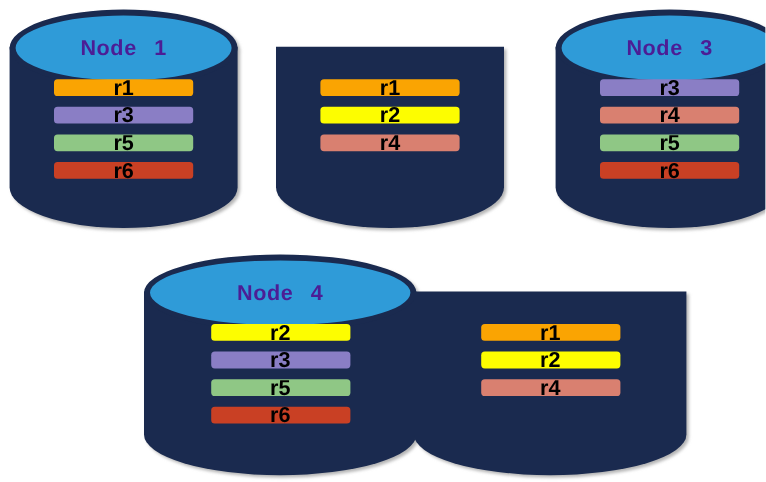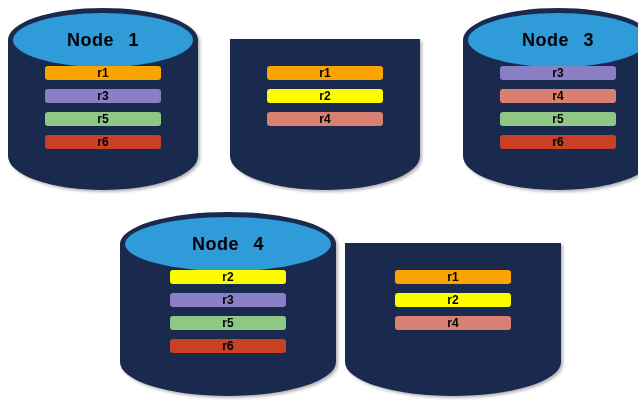--- a/index.html
+++ b/index.html
@@ -1,30 +1,30 @@
 <!DOCTYPE html>
 <html><head>
 <meta charset="utf-8">
 <style>
   html,body{margin:0;padding:0;background:#ffffff;font-family:"Liberation Sans",sans-serif;}
   .stage{position:relative;width:638px;height:402px;background:#ffffff;overflow:hidden;}
 
   .cyl{position:absolute;width:190px;height:182px;filter:drop-shadow(2px 2px 1.5px rgba(120,120,120,0.55));}
-  .cyl-sm{width:216px;height:184px;}
+  .cyl-sm{width:216px;height:184px;padding-left:11px;}
 
   .cyl-body{position:absolute;left:0;right:0;top:31px;bottom:0;background:#1A2A4F;
             border-radius:0 0 50% 50% / 0 0 34px 34px;}
   .cyl-top{position:absolute;left:0;right:0;top:0;height:64px;background:#2F9BD8;
            border:5px solid #1A2A4F;border-radius:50%;box-sizing:border-box;
            display:flex;align-items:center;justify-content:center;z-index:2;}
-  .cyl-title{color:#000000;font-weight:bold;font-size:18px;word-spacing:9px;letter-spacing:0.5px;}
+  .cyl-title{color:#4c1d95;font-weight:bold;font-size:18px;word-spacing:9px;letter-spacing:0.5px;}
 
   .bars{position:absolute;left:50%;transform:translateX(-50%);top:58px;width:116px;z-index:3;}
   .bar{height:14px;margin-bottom:9px;border-radius:3px;display:flex;align-items:center;
-       justify-content:center;font-size:12px;font-weight:bold;color:#000;line-height:14px;}
+       justify-content:center;font-size:18px;font-weight:bold;color:#000;line-height:14px;}
 
   .pos1{left:8px;top:8px;}
   .pos2{left:230px;top:8px;}
   .pos3{left:463px;top:8px;}
   .pos4{left:120px;top:212px;}
   .pos5{left:345px;top:212px;}
 </style>
 </head>
 <body>
 

